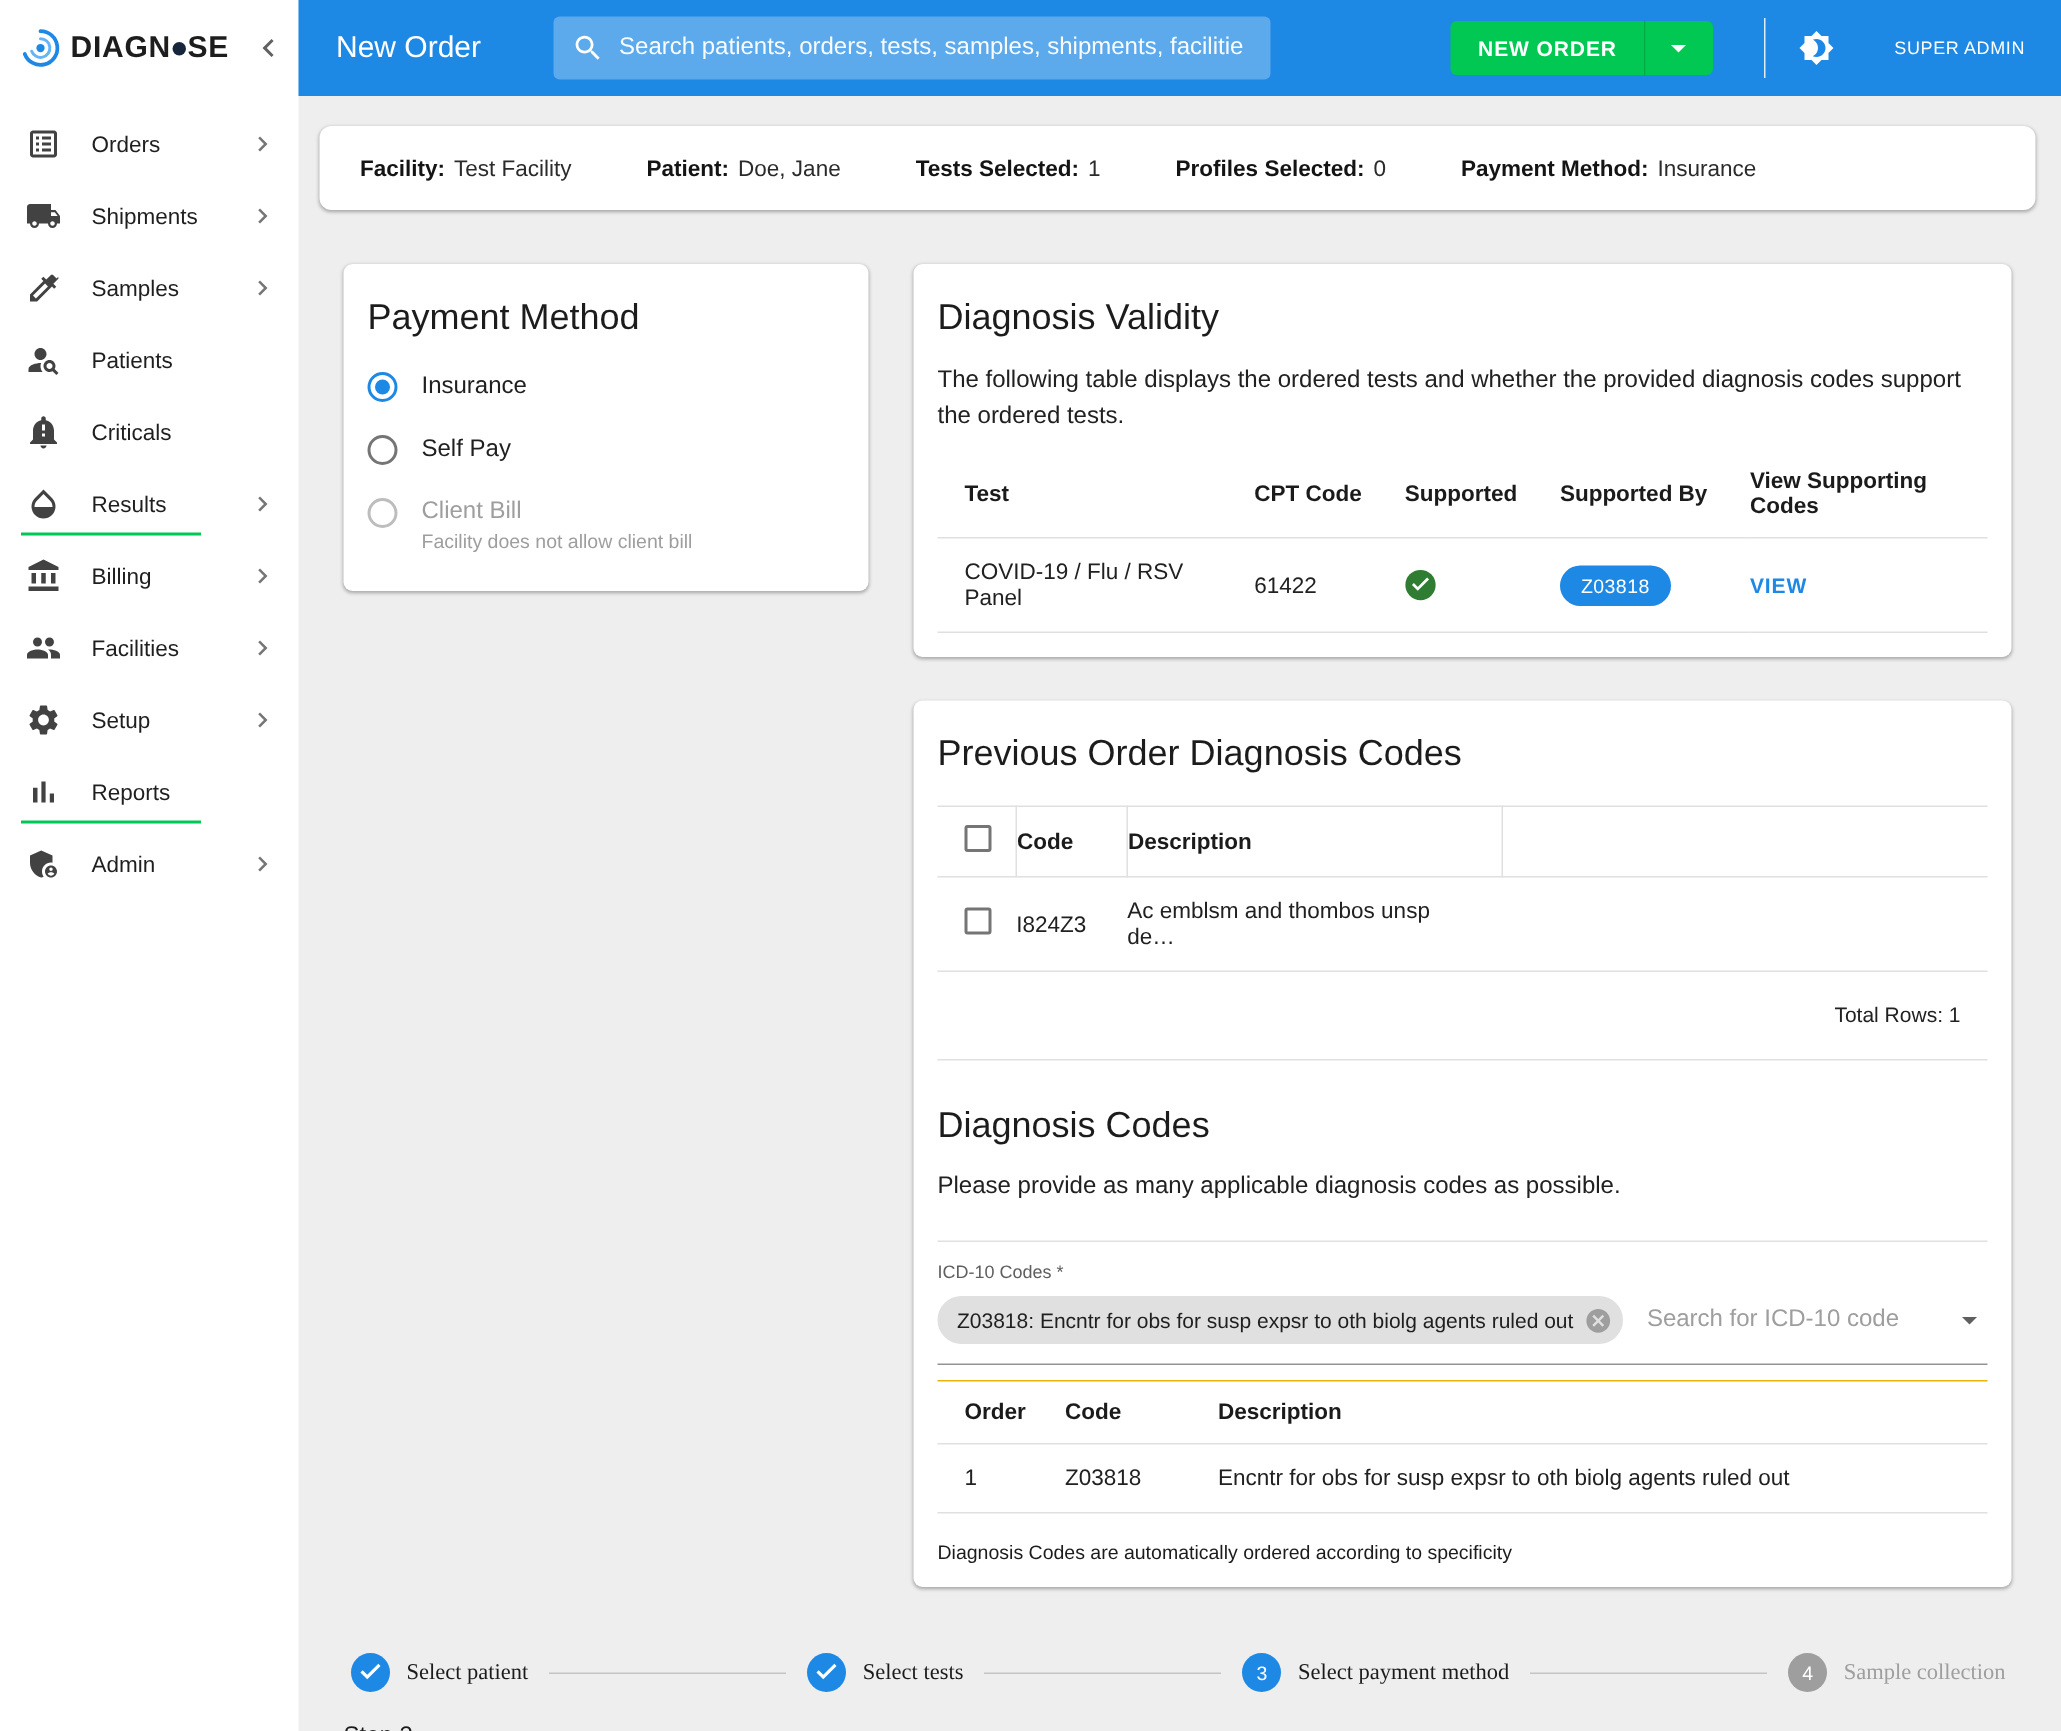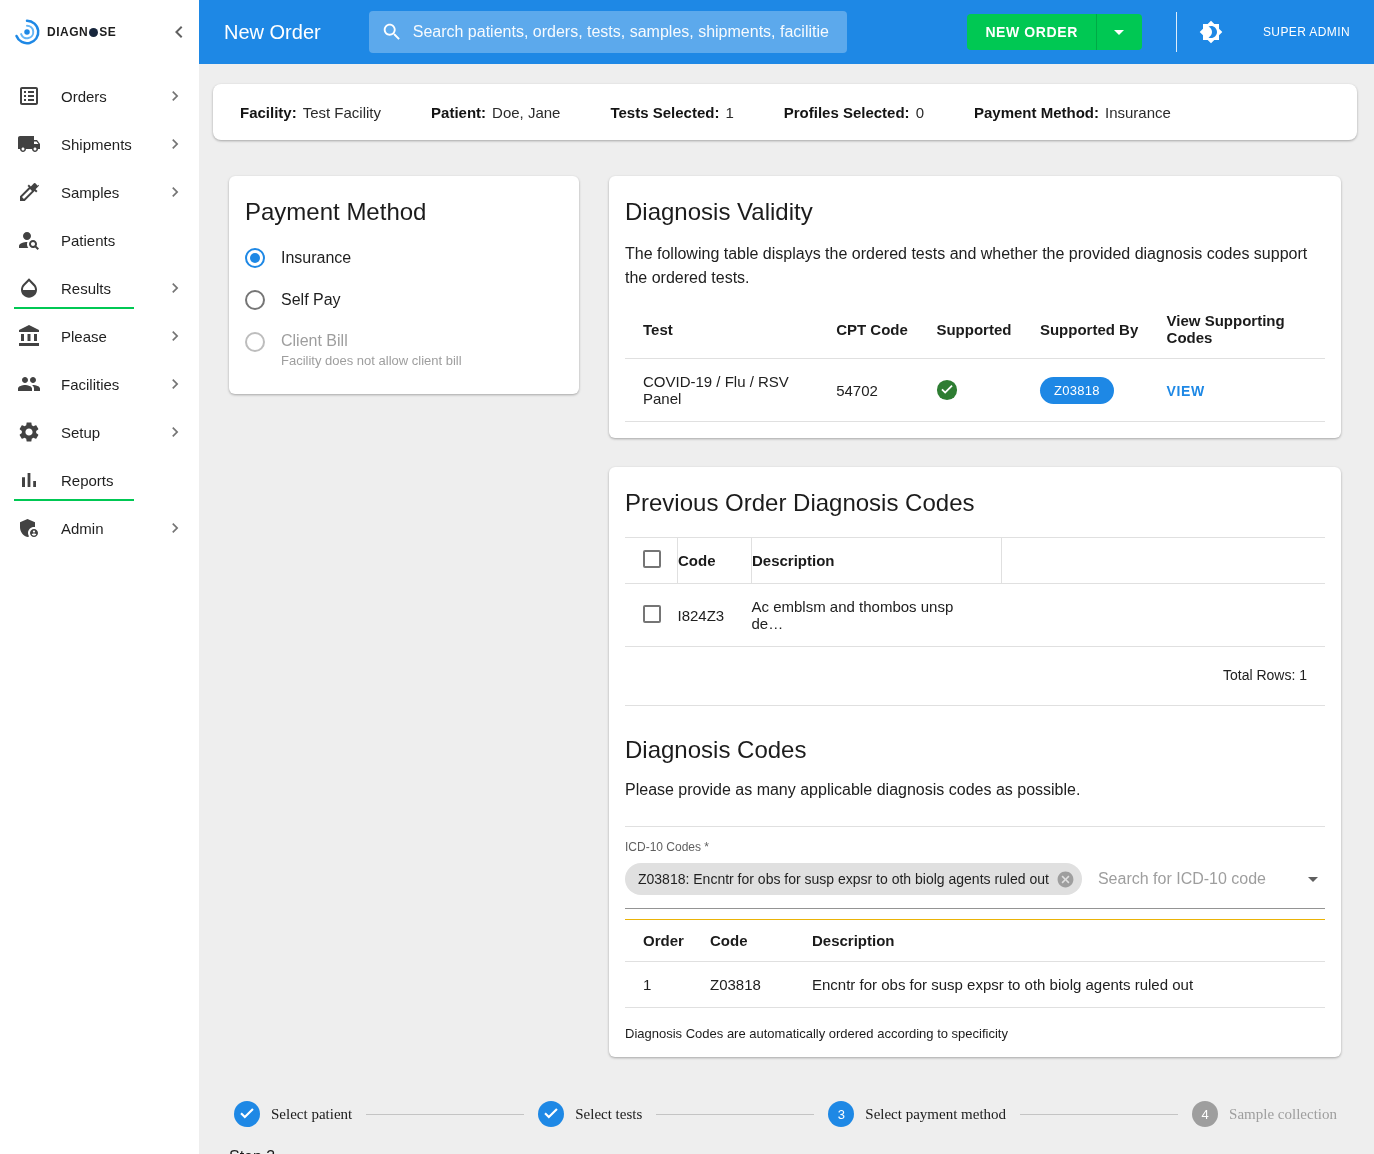--- a/index.html
+++ b/index.html
@@ -4,21 +4,21 @@
 <style>
   * { box-sizing: border-box; margin: 0; padding: 0; }
   html,body { width:1374px; height:1154px; }
   body { font-family:"Liberation Sans", sans-serif; display:flex; background:#eeeeee; overflow:hidden; color:#212121; }
   svg { display:block; }
   .icn { width:24px; height:24px; fill:currentColor; }
 
   
   .sidebar { width:199px; flex:0 0 199px; background:#fff; height:100%; }
   .logo-row { height:64px; display:flex; align-items:center; padding:0 8px 0 12px; }
-  .wordmark { font-size:12px; font-weight:700; letter-spacing:.5px; color:#1d1d1d; margin-left:5px; display:flex; align-items:center; }
+  .wordmark { font-size:20px; font-weight:700; letter-spacing:.5px; color:#1d1d1d; margin-left:5px; display:flex; align-items:center; }
   .logo-dot { width:9px; height:9px; border-radius:50%; background:#17263c; display:inline-block; margin:0 1px; }
   .collapse-btn { margin-left:auto; color:#616161; background:none; border:none; cursor:pointer; }
   nav { padding-top:8px; }
   .nav-item { height:48px; display:flex; align-items:center; padding-left:17px; position:relative; cursor:pointer; }
   .nav-icn { color:#424242; flex:0 0 24px; }
   .nav-label { font-size:15px; color:#1f1f1f; margin-left:20px; }
   .nav-chev { margin-left:auto; margin-right:14px; color:#757575; width:20px; height:20px; }
   .nav-item.active::after { content:""; position:absolute; left:14px; width:120px; bottom:3px; height:2px; background:#00c853; }
 
   
@@ -155,34 +155,40 @@
         <svg class="icn nav-chev" viewBox="0 0 24 24">
             <path d="M8.59 16.59 13.17 12 8.59 7.41 10 6l6 6-6 6z"></path>
           </svg>
       </div>
       <div class="nav-item">
         <svg class="icn nav-icn" viewBox="0 0 24 24">
             <path d="M10 12c2.21 0 4-1.79 4-4s-1.79-4-4-4-4 1.79-4 4 1.79 4 4 4zm0 2c-2.67 0-8 1.34-8 4v2h9.4c-.9-1.06-1.4-2.41-1.4-3.8 0-.77.15-1.51.43-2.18-.15-.01-.29-.02-.43-.02zm9.43 4.02c.36-.59.57-1.28.57-2.02 0-2.21-1.79-4-4-4s-4 1.79-4 4 1.79 4 4 4c.74 0 1.43-.22 2.02-.57L20.59 22 22 20.59l-2.57-2.57zM16 18c-1.1 0-2-.9-2-2s.9-2 2-2 2 .9 2 2-.9 2-2 2z"></path>
           </svg>
         <span class="nav-label">Patients</span>
       </div>
+      <div class="nav-item">
+        <svg class="icn nav-icn" viewBox="0 0 24 24">
+            <path d="M12 23c1.1 0 1.99-.89 1.99-1.99h-3.98c0 1.1.89 1.99 1.99 1.99zm7-6v-6c0-3.35-2.36-6.15-5.5-6.83V3c0-.83-.67-1.5-1.5-1.5s-1.5.67-1.5 1.5v1.17C7.36 4.85 5 7.65 5 11v6l-2 2v1h18v-1l-2-2zm-6-2h-2v-2h2v2zm0-4h-2V7h2v4z"></path>
+          </svg>
+        <span class="nav-label">Criticals</span>
+      </div>
       <div class="nav-item active">
         <svg class="icn nav-icn" viewBox="0 0 24 24">
             <path d="M17.66 8 12 2.35 6.34 8C4.78 9.56 4 11.64 4 13.64s.78 4.11 2.34 5.67 3.61 2.35 5.66 2.35 4.1-.79 5.66-2.35S20 15.64 20 13.64 19.22 9.56 17.66 8zM6 14c.01-2 .62-3.27 1.76-4.4L12 5.27l4.24 4.38C17.38 10.77 17.99 12 18 14H6z"></path>
           </svg>
         <span class="nav-label">Results</span>
         <svg class="icn nav-chev" viewBox="0 0 24 24">
             <path d="M8.59 16.59 13.17 12 8.59 7.41 10 6l6 6-6 6z"></path>
           </svg>
       </div>
       <div class="nav-item">
         <svg class="icn nav-icn" viewBox="0 0 24 24">
             <path d="M4 10h3v7H4zm6.5 0h3v7h-3zM2 19h20v3H2zm15-9h3v7h-3zm-5-9L2 6v2h20V6z"></path>
           </svg>
-        <span class="nav-label">Please</span>
+        <span class="nav-label">Billing</span>
         <svg class="icn nav-chev" viewBox="0 0 24 24">
             <path d="M8.59 16.59 13.17 12 8.59 7.41 10 6l6 6-6 6z"></path>
           </svg>
       </div>
       <div class="nav-item">
         <svg class="icn nav-icn" viewBox="0 0 24 24">
             <path d="M16 11c1.66 0 2.99-1.34 2.99-3S17.66 5 16 5c-1.66 0-3 1.34-3 3s1.34 3 3 3zm-8 0c1.66 0 2.99-1.34 2.99-3S9.66 5 8 5C6.34 5 5 6.34 5 8s1.34 3 3 3zm0 2c-2.33 0-7 1.17-7 3.5V19h14v-2.5c0-2.33-4.67-3.5-7-3.5zm8 0c-.29 0-.62.02-.97.05 1.16.84 1.97 1.97 1.97 3.45V19h6v-2.5c0-2.33-4.67-3.5-7-3.5z"></path>
           </svg>
         <span class="nav-label">Facilities</span>
         <svg class="icn nav-chev" viewBox="0 0 24 24">
@@ -286,21 +292,21 @@
                   <th style="width:200px">Test</th>
                   <th style="width:95px">CPT Code</th>
                   <th style="width:98px">Supported</th>
                   <th style="width:120px">Supported By</th>
                   <th style="width:150px">View Supporting Codes</th>
                 </tr>
               </thead>
               <tbody>
                 <tr>
                   <td>COVID-19 / Flu / RSV Panel</td>
-                  <td>54702</td>
+                  <td>61422</td>
                   <td>
                     <svg class="check-icn" viewBox="0 0 24 24">
                         <circle cx="12" cy="12" r="11" fill="#2e7d32"></circle>
                         <path d="M10 16.2 5.8 12l1.4-1.4 2.8 2.8 6.8-6.8 1.4 1.4z" fill="#fff"></path>
                       </svg>
                   </td>
                   <td>
                     <span class="chip-blue">Z03818</span>
                   </td>
                   <td>

